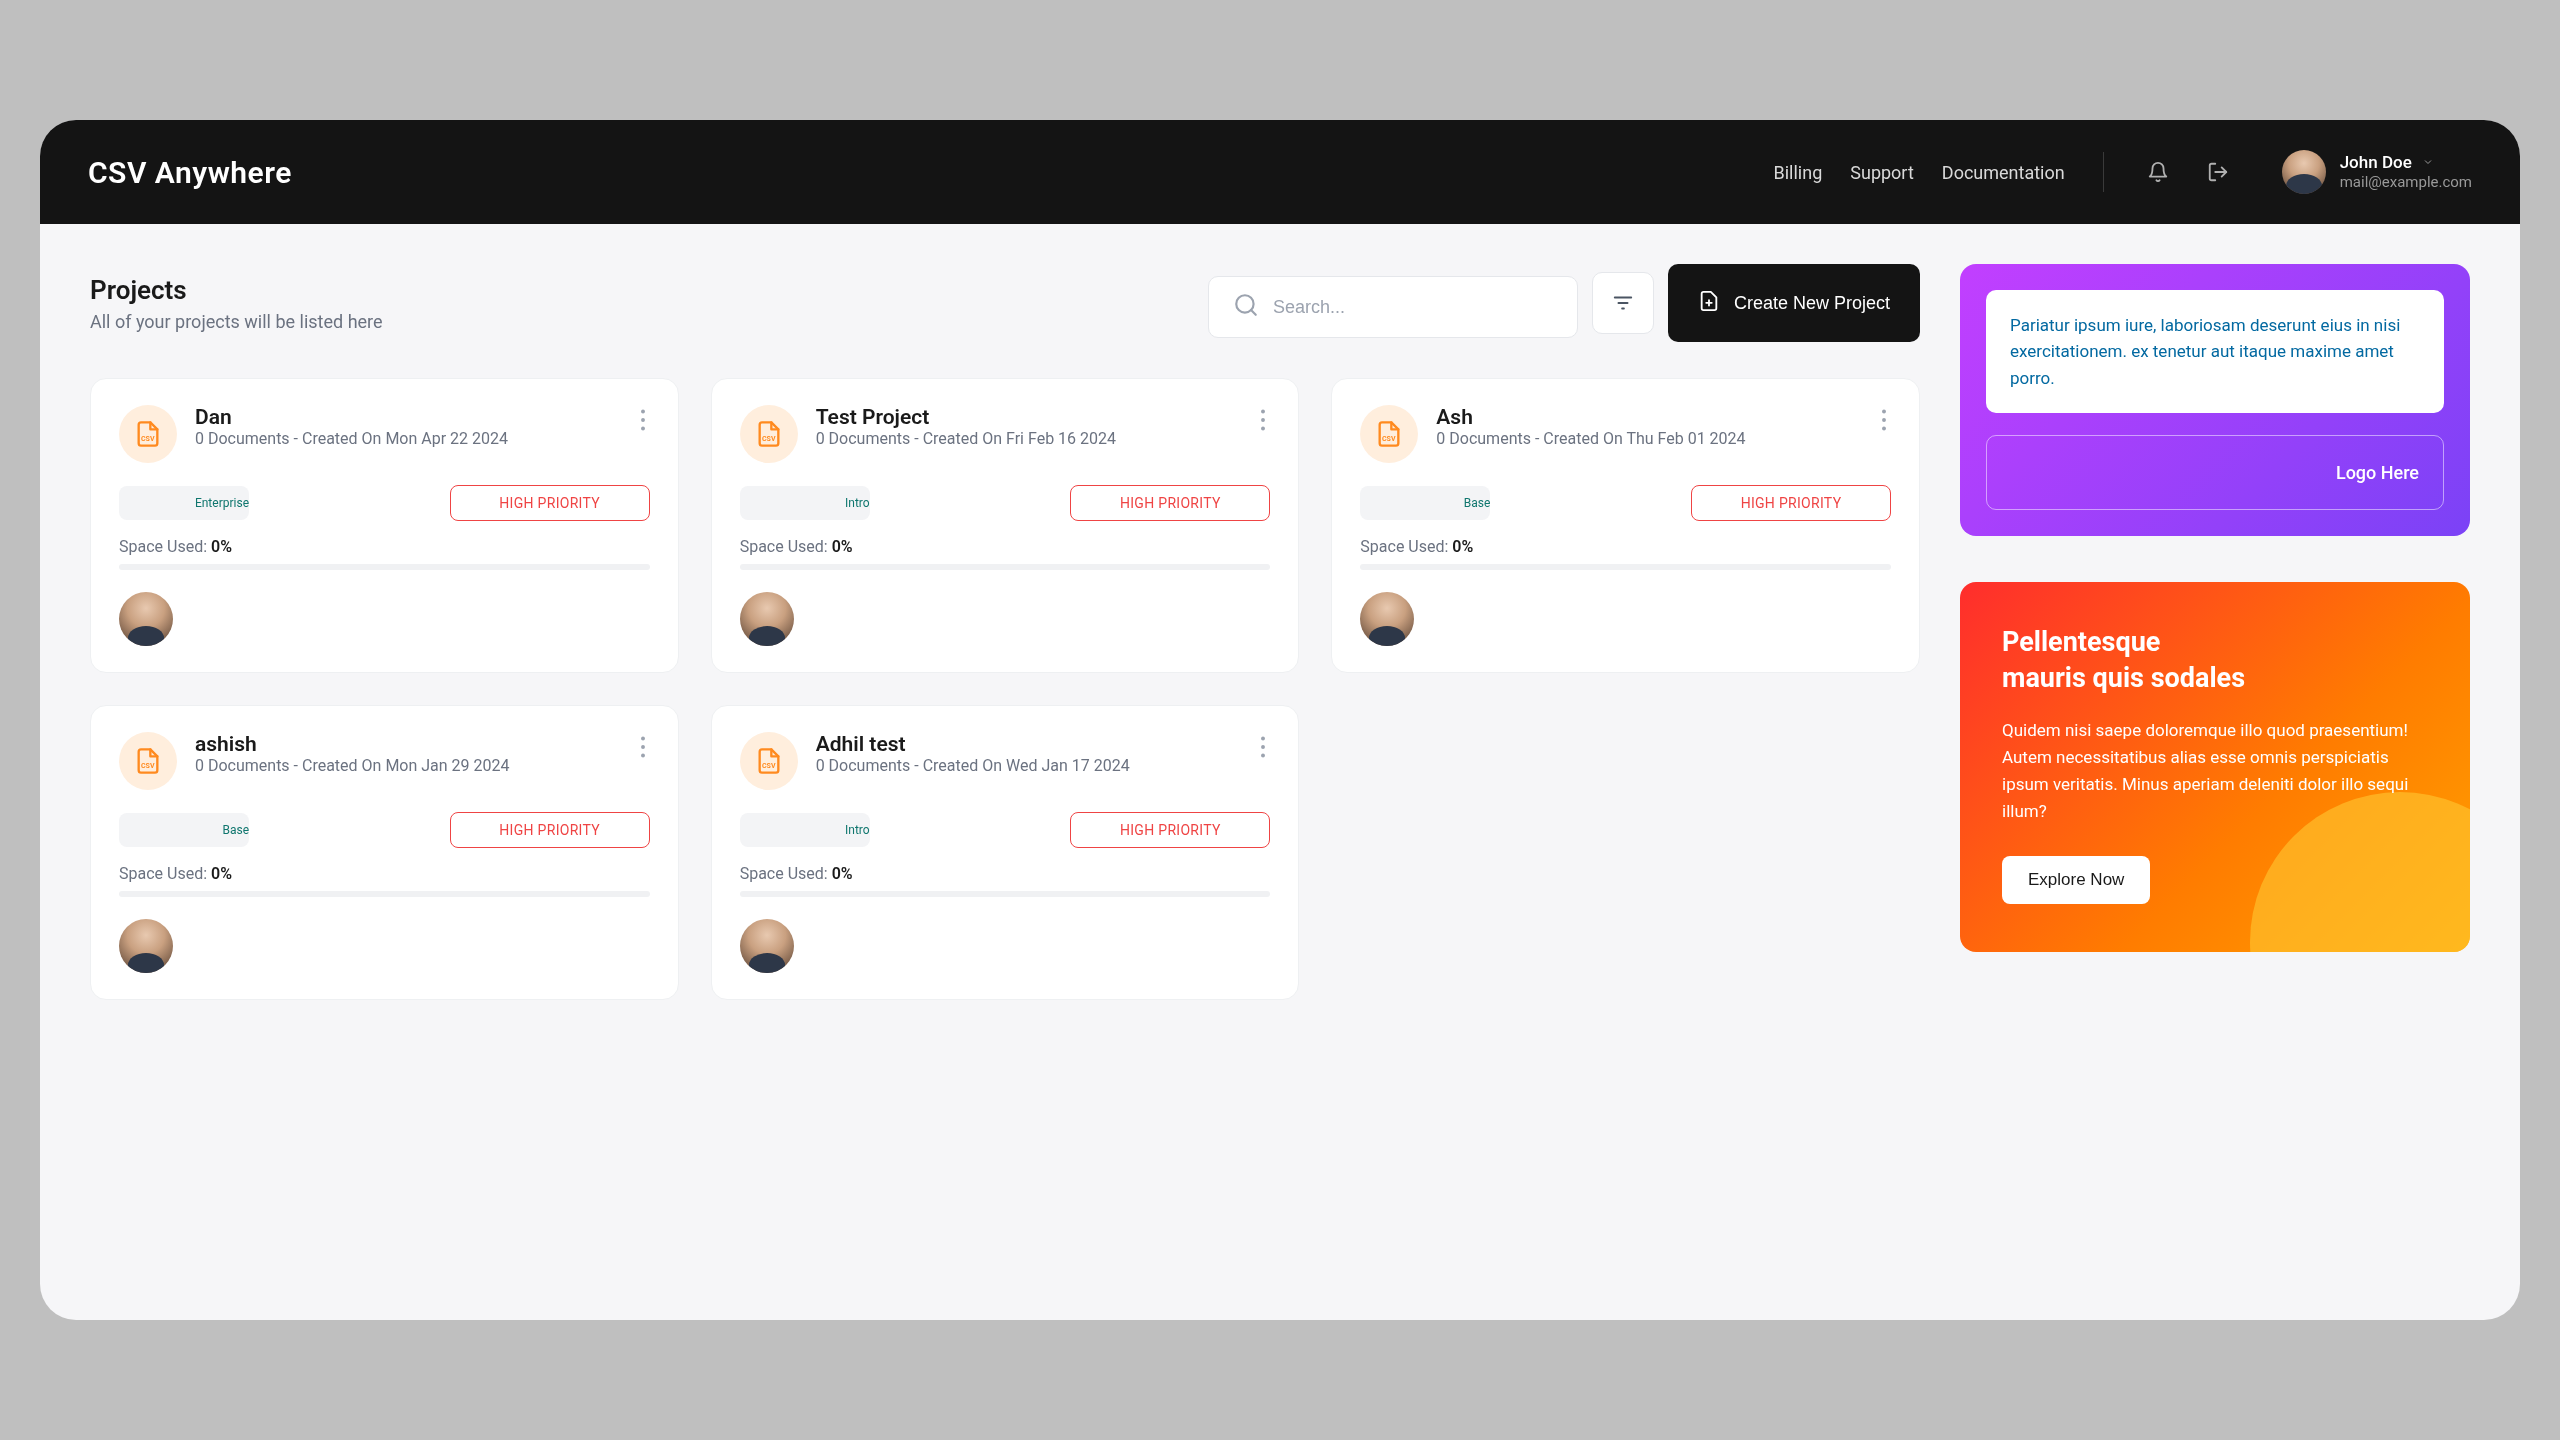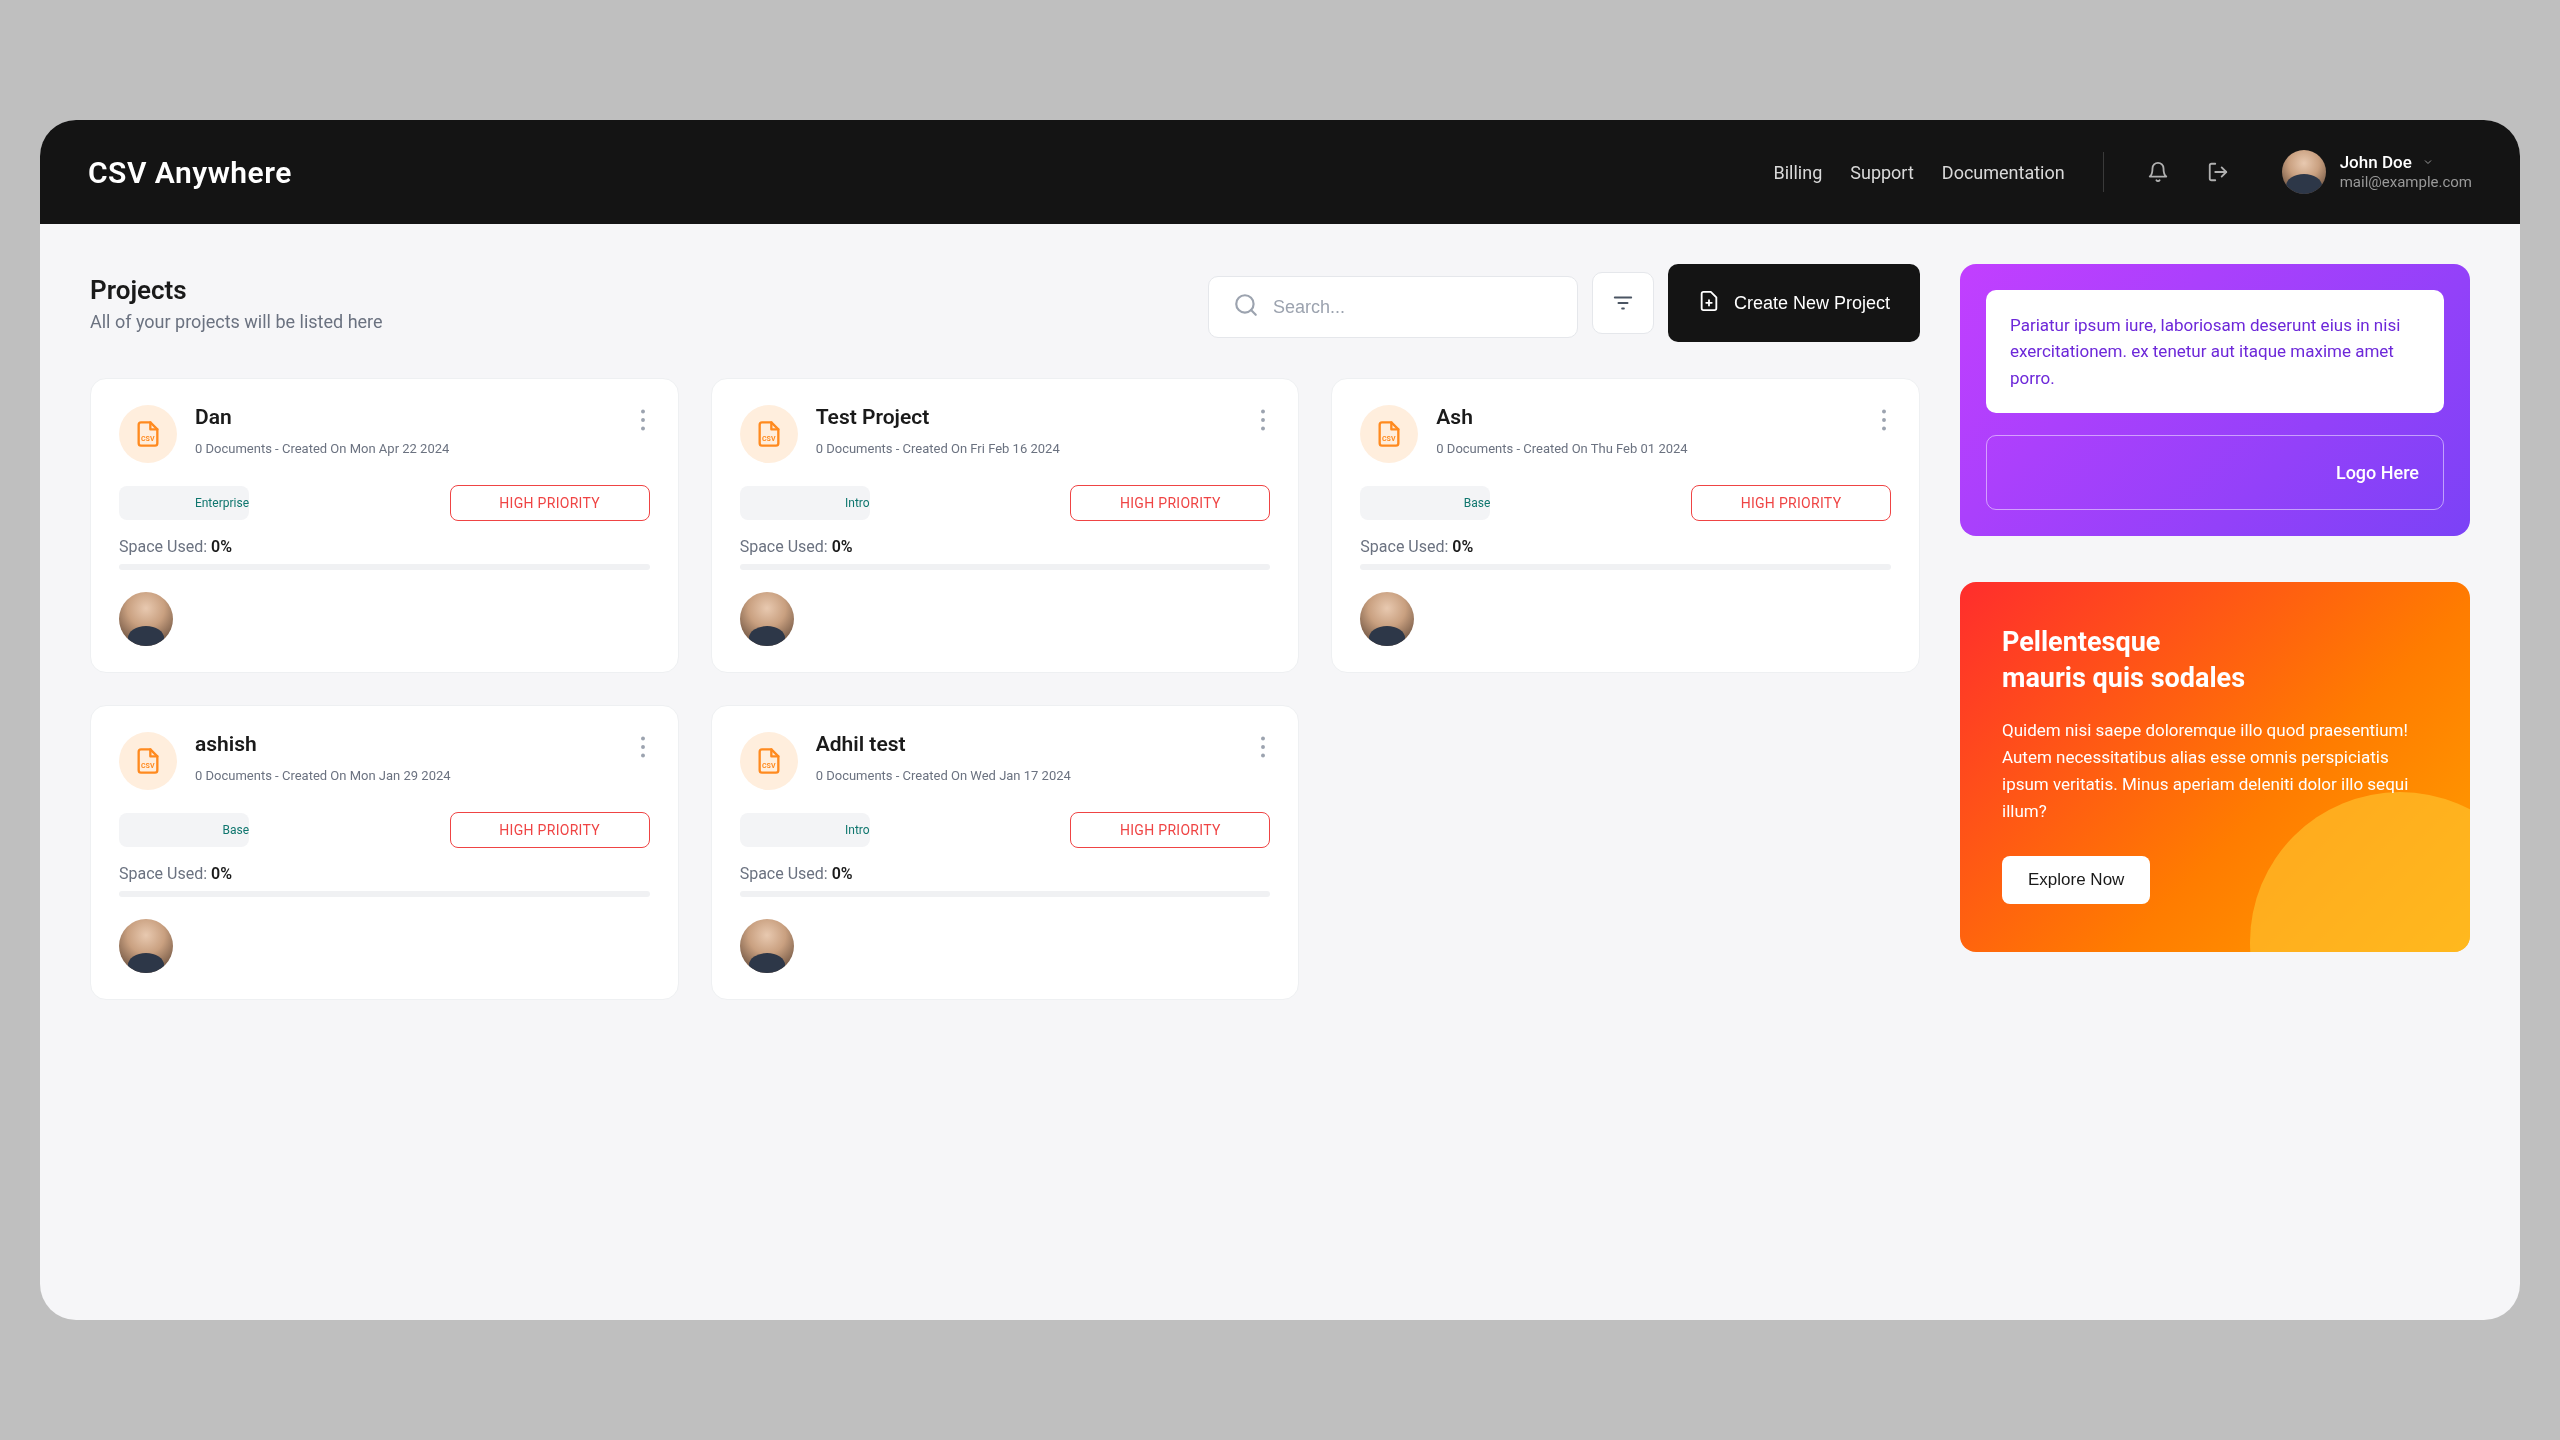--- a/index.html
+++ b/index.html
@@ -110,21 +110,21 @@
   border: 1px solid #eef0f2;
 }
 .card-top { display: flex; align-items: flex-start; gap: 18px; }
 .card-icon {
   width: 58px; height: 58px; border-radius: 50%;
   background: #ffeedd; display: flex; align-items: center; justify-content: center;
   flex-shrink: 0;
 }
 .card-titles { flex: 1; }
 .card-title { font-size: 21px; font-weight: 600; color: #1a1a1a; }
-.card-sub { font-size: 13px; color: #6b7280; margin-top: 12px; }
+.card-sub { font-size: 16px; color: #6b7280; margin-top: 0; }
 .kebab { cursor: pointer; padding: 4px; }
 .kebab svg { display: block; }
 
 .card-tags { display: flex; align-items: center; gap: 12px; }
 .tag-plan {
   background: #f3f4f6; color: #0f766e; font-size: 12px;
   padding: 10px 0; border-radius: 8px; width: 130px; text-align: right;
 }
 .tag-priority {
   margin-left: auto;
@@ -140,21 +140,21 @@
 .card-avatar .avatar { width: 54px; height: 54px; }
 
 .right { width: 510px; display: flex; flex-direction: column; gap: 46px; }
 .promo1 {
   background: linear-gradient(135deg, #c23fff 0%, #7b42f6 100%);
   border-radius: 16px; padding: 26px;
   display: flex; flex-direction: column; gap: 22px;
 }
 .promo1-text {
   background: #fff; border-radius: 10px; padding: 22px 24px;
-  font-size: 17px; line-height: 1.55; color: #6d28d9;
+  font-size: 17px; line-height: 1.55; color: #0369a1;
 }
 .promo1-logo {
   border: 1px solid rgba(255,255,255,0.5); border-radius: 10px;
   padding: 26px 24px; text-align: right; color: #fff; font-size: 18px; font-weight: 500;
 }
 .promo2 {
   background: linear-gradient(135deg, #ff2d2d 0%, #ff7c00 60%, #ffa200 100%);
   border-radius: 16px; padding: 42px 42px 48px 42px; color: #fff;
   position: relative; overflow: hidden;
 }

